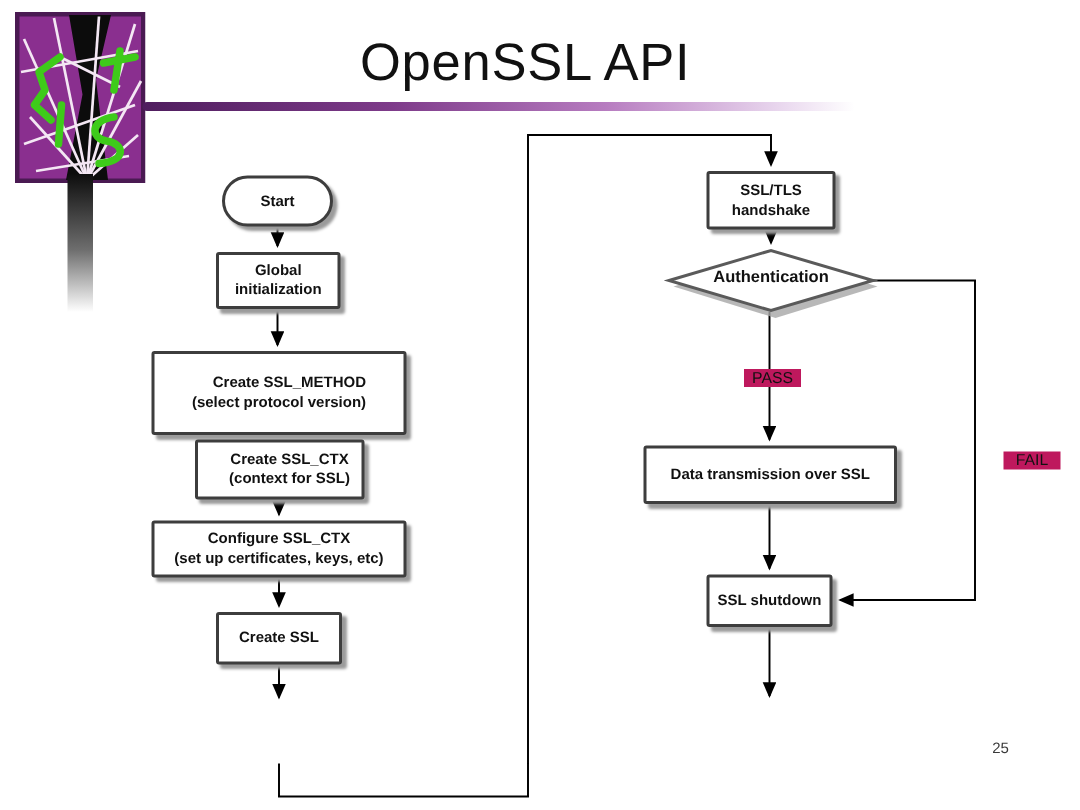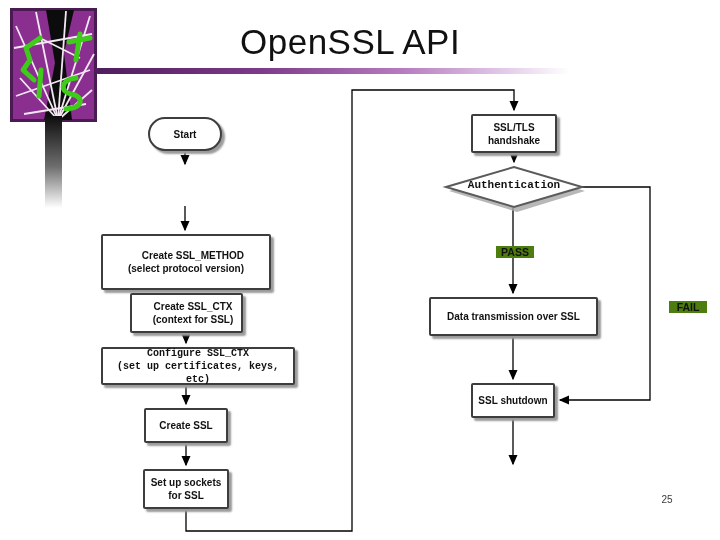--- a/index.html
+++ b/index.html
@@ -26,24 +26,24 @@
   .node{
     position:absolute;background:#fff;border:2px solid #3d3d3d;border-radius:2px;
     box-shadow:3px 3px 2px #9b9b9b;
     display:flex;align-items:center;justify-content:center;
     text-align:center;font-weight:bold;font-size:10px;line-height:1.3;
     color:#111;white-space:pre-line;box-sizing:border-box;padding:2px 3px;
   }
   .stadium{border-radius:17px;}
   .diamond-label{
     position:absolute;left:453px;top:179px;width:122px;text-align:center;
-    font-weight:bold;font-size:11px;color:#111;font-family:Liberation Mono, monospace;
+    font-weight:bold;font-size:11px;color:#111;
   }
   .edge-label{
-    position:absolute;background:#4d7c0f;font-weight:bold;font-size:10.5px;color:#111;
+    position:absolute;background:#be185d;font-weight:normal;font-size:10.5px;color:#111;
     padding:0 2px;text-align:center;
   }
   .page-number{
     position:absolute;left:652px;top:494px;width:30px;text-align:center;
     font-size:10px;color:#3a3a3a;
   }
 </style>
 </head>
 <body>
 
@@ -97,29 +97,29 @@
       <line x1="513" y1="336" x2="513" y2="379" marker-end="url(#arrow)"></line>
       <polyline points="582,187 650,187 650,400 560,400" marker-end="url(#arrow)"></polyline>
       <line x1="513" y1="418" x2="513" y2="464" marker-end="url(#arrow)"></line>
     </g>
 
     <polygon points="449,191 517,170 585,191 517,212" fill="#a6a6a6" opacity="0.8"></polygon>
     <polygon points="446,187 514,167 582,187 514,207" fill="#ffffff" stroke="#5a5a5a" stroke-width="2"></polygon>
   </svg>
 
   <div class="node stadium" style="left:148px;top:117px;width:74px;height:34px;">Start</div>
+  <div class="node" style="left:144px;top:168px;width:83px;height:38px;">Global
+initialization</div>
   <div class="node" style="left:101px;top:234px;width:170px;height:56px;text-align:right;">Create SSL_METHOD
 (select protocol version)</div>
   <div class="node" style="left:130px;top:293px;width:113px;height:40px;padding-left:16px;">Create SSL_CTX
 (context for SSL)</div>
-  <div class="node" style="left:101px;top:347px;width:194px;height:38px;font-family:Liberation Mono, monospace;">Configure SSL_CTX
+  <div class="node" style="left:101px;top:347px;width:170px;height:38px;">Configure SSL_CTX
 (set up certificates, keys, etc)</div>
   <div class="node" style="left:144px;top:408px;width:84px;height:35px;">Create SSL</div>
-  <div class="node" style="left:143px;top:469px;width:86px;height:40px;">Set up sockets
-for SSL</div>
 
   <div class="node" style="left:471px;top:114px;width:86px;height:39px;">SSL/TLS
 handshake</div>
   <div class="diamond-label">Authentication</div>
   <div class="node" style="left:471px;top:383px;width:84px;height:35px;">SSL shutdown</div>
   <div class="node" style="left:429px;top:297px;width:169px;height:39px;">Data transmission over SSL</div>
 
   <div class="edge-label" style="left:496px;top:246px;width:34px;">PASS</div>
   <div class="edge-label" style="left:633px;top:301px;width:34px;margin-left:36px;">FAIL</div>
 

